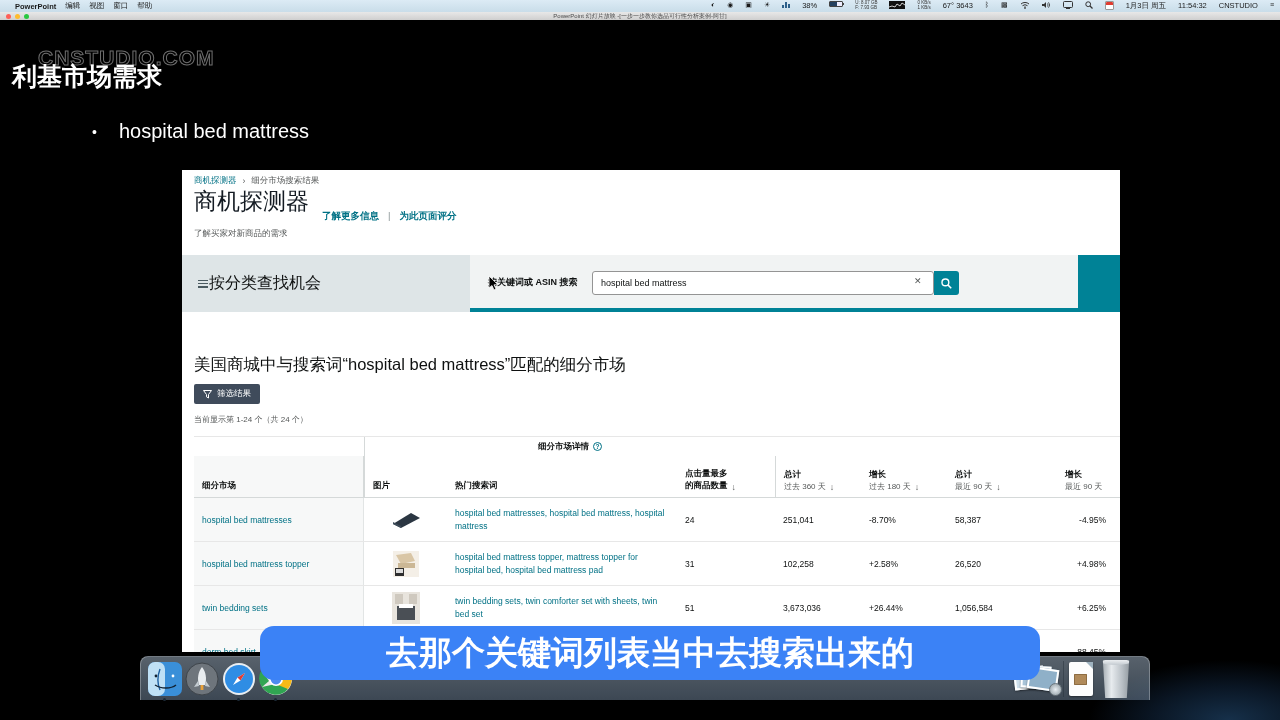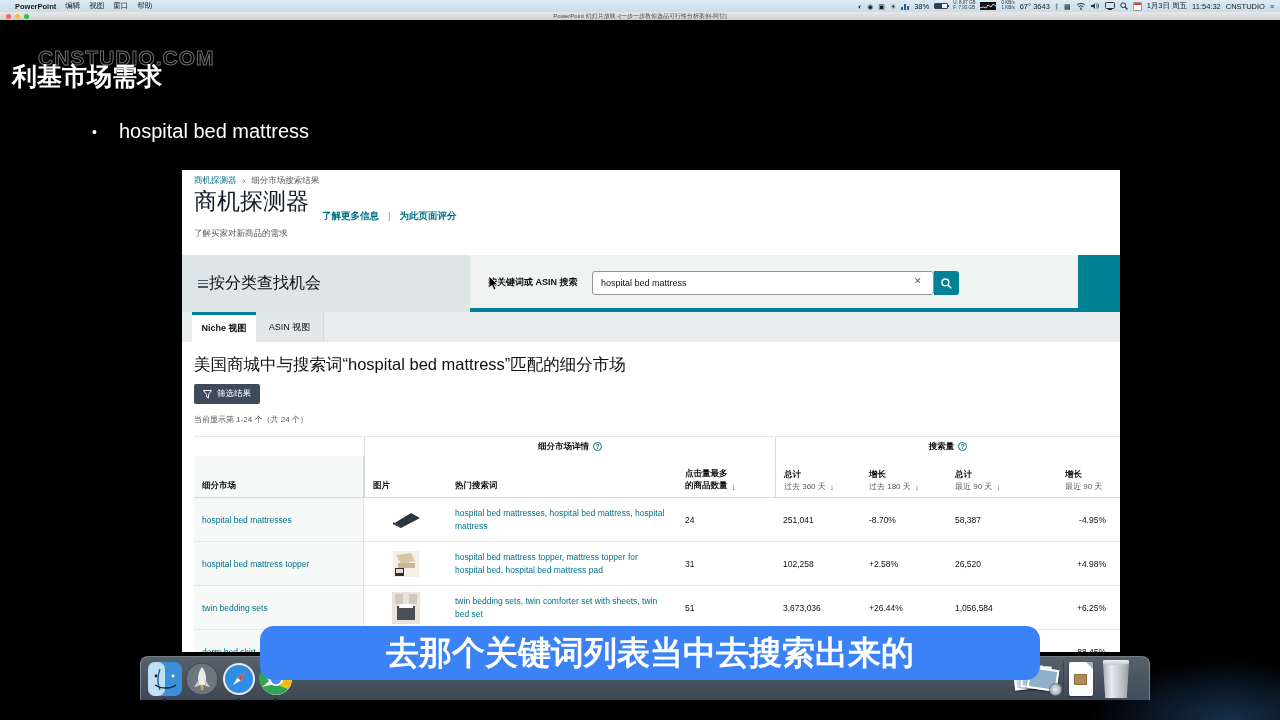--- a/index.html
+++ b/index.html
@@ -5,21 +5,21 @@
   html,body{margin:0;padding:0;background:#000;}
   *{box-sizing:border-box;font-family:"Liberation Sans","DejaVu Sans",sans-serif;}
   .screen{position:relative;width:1280px;height:720px;overflow:hidden;background:#000;}
 
   
   .menubar{position:absolute;left:0;top:0;width:1280px;height:12px;
     background:linear-gradient(#dcebf5,#c9dde9);display:flex;align-items:center;
     font-size:7.5px;color:#1a1a1a;padding:0 6px;z-index:20;}
   .menubar .left{display:flex;align-items:center;gap:9px;}
   .menubar .appname{font-weight:bold;}
-  .menubar .right{margin-left:auto;display:flex;align-items:center;gap:5px;}
+  .menubar .right{margin-left:auto;display:flex;gap:12px;}
   .mini{font-size:7px;line-height:1;}
   .twoline{font-size:4.5px;line-height:1.1;color:#333;}
   .batt{width:14px;height:6px;border:1px solid #444;border-radius:1px;position:relative;background:#eef;}
   .batt::after{content:"";position:absolute;left:0;top:0;bottom:0;width:60%;background:#24415f;}
   .batt::before{content:"";position:absolute;right:-2px;top:1px;width:1px;height:2px;background:#444;}
   .meterbars{display:flex;gap:1px;align-items:flex-end;height:7px;}
   .meterbars i{display:block;width:2px;background:#2c5f8a;}
   .netgraph{width:16px;height:8px;background:#111;position:relative;overflow:hidden;}
   .cal{width:9px;height:9px;background:#fff;border-radius:1px;border:0.5px solid #999;position:relative;}
   .cal::before{content:"";position:absolute;left:0;right:0;top:0;height:2.5px;background:#e03c31;border-radius:1px 1px 0 0;}
@@ -249,45 +249,37 @@
             <svg width="11" height="11" viewBox="0 0 11 11">
                 <circle cx="4.4" cy="4.4" r="3.4" fill="none" stroke="#fff" stroke-width="1.4"></circle>
                 <line x1="7" y1="7" x2="10.2" y2="10.2" stroke="#fff" stroke-width="1.6"></line>
               </svg>
           </button>
         </div>
         <div class="band-accent"></div>
         <div class="band-strip"></div>
       </div>
 
-      <div class="tabs">
-        <div class="tab tab-active">Niche 视图</div>
-        <div class="tab tab-idle">ASIN 视图</div>
-      </div>
 
       <div class="rheading">美国商城中与搜索词“hospital bed mattress”匹配的细分市场</div>
 
       <button class="filter-btn">
         <svg width="9" height="9" viewBox="0 0 9 9">
             <path d="M0.5 0.5 H8.5 L5.5 4.5 V8 L3.5 6.8 V4.5 Z" fill="none" stroke="#fff" stroke-width="1"></path>
           </svg>
         <span>筛选结果</span>
       </button>
       <div class="count">当前显示第 1-24 个（共 24 个）</div>
 
       <div class="tablewrap">
 
         <div class="tg grouprow">
           <div></div>
           <div class="gc gc-detail">
             <span>细分市场详情</span>
-            <span class="info-i">?</span>
-          </div>
-          <div class="gc gc-search">
-            <span>搜索量</span>
             <span class="info-i">?</span>
           </div>
         </div>
 
         <div class="tg headrow">
           <div class="hc hc1">
               <span>细分市场</span>
             </div>
           <div class="hc" style="border-left:1px solid #d5d9d9">
               <span>图片</span>

